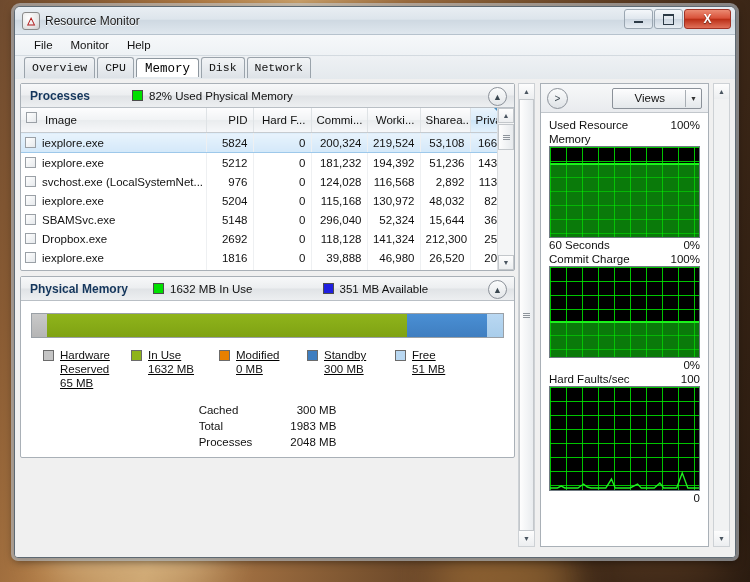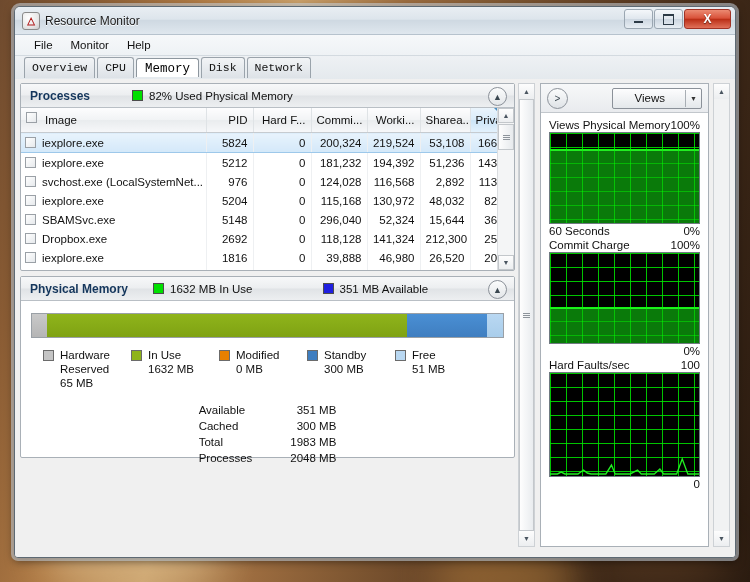--- a/index.html
+++ b/index.html
@@ -193,21 +193,21 @@
     background: repeating-linear-gradient(to bottom,#8d949b 0 1px,transparent 1px 2px); }
 
   
   .membar-wrap { padding: 12px 10px 4px 10px; }
   .membar { height: 25px; display:flex; border:1px solid #9aa0a6; box-sizing: border-box; }
   .seg-hw   { background: linear-gradient(to bottom,#c9c9c9,#b5b5b5); }
   .seg-use  { background: linear-gradient(to bottom,#8fb41b,#7fa213); }
   .seg-stby { background: linear-gradient(to bottom,#4a8fd4,#3f7ec0); }
   .seg-free { background: linear-gradient(to bottom,#b9d8f2,#a9cdeb); }
 
-  .legend { display:flex; padding: 6px 12px 0 22px; }
+  .legend { display:flex; padding: 6px 12px 0 22px; text-decoration: underline; }
   .legend-item { width: 88px; font-size: 11.5px; color:#111; line-height: 14px; }
   .legend-item .lg-top { display:flex; align-items:center; }
   .lgsw { width:11px;height:11px;border:1px solid #6b6b6b;margin-right:6px;box-sizing:border-box; }
   .legend-item .lg-sub { padding-left: 17px; }
 
   .statgrid { margin: 12px 0 0 0; display:flex; justify-content:center; }
   .statgrid table { border-collapse: collapse; }
   .statgrid td { font-size: 11.5px; color:#111; padding: 0 0 1px 0; height:15px; }
   .statgrid td.k { padding-right: 22px; }
   .statgrid td.v { text-align: right; width: 62px; }
@@ -507,24 +507,20 @@
                 <span class="lgsw" style="background:#b9d8f2"></span>
                 <span>Free</span>
               </div>
             <div class="lg-sub">51 MB</div>
           </div>
         </div>
 
         <div class="statgrid">
           <table>
             <tbody>
-                <tr>
-              <td class="k">Available</td>
-              <td class="v">351 MB</td>
-            </tr>
             <tr>
               <td class="k">Cached</td>
               <td class="v">300 MB</td>
             </tr>
             <tr>
               <td class="k">Total</td>
               <td class="v">1983 MB</td>
             </tr>
             <tr>
               <td class="k">Processes</td>
@@ -549,21 +545,21 @@
         <div class="round-btn">&gt;</div>
         <div class="views-btn">
           <span class="lbl">Views</span>
           <span class="caret">▼</span>
         </div>
       </div>
 
       <div class="gr-body">
 
         <div class="gr-head">
-          <span>Views Physical Memory</span>
+          <span>Used Resource Memory</span>
           <span>100%</span>
         </div>
         <div class="chart" style="height:90px">
           <div class="grid"></div>
           <div class="fill" style="height:82%">
             <div class="topline"></div>
             <div class="gridover"></div>
           </div>
         </div>
         <div class="gr-foot">

